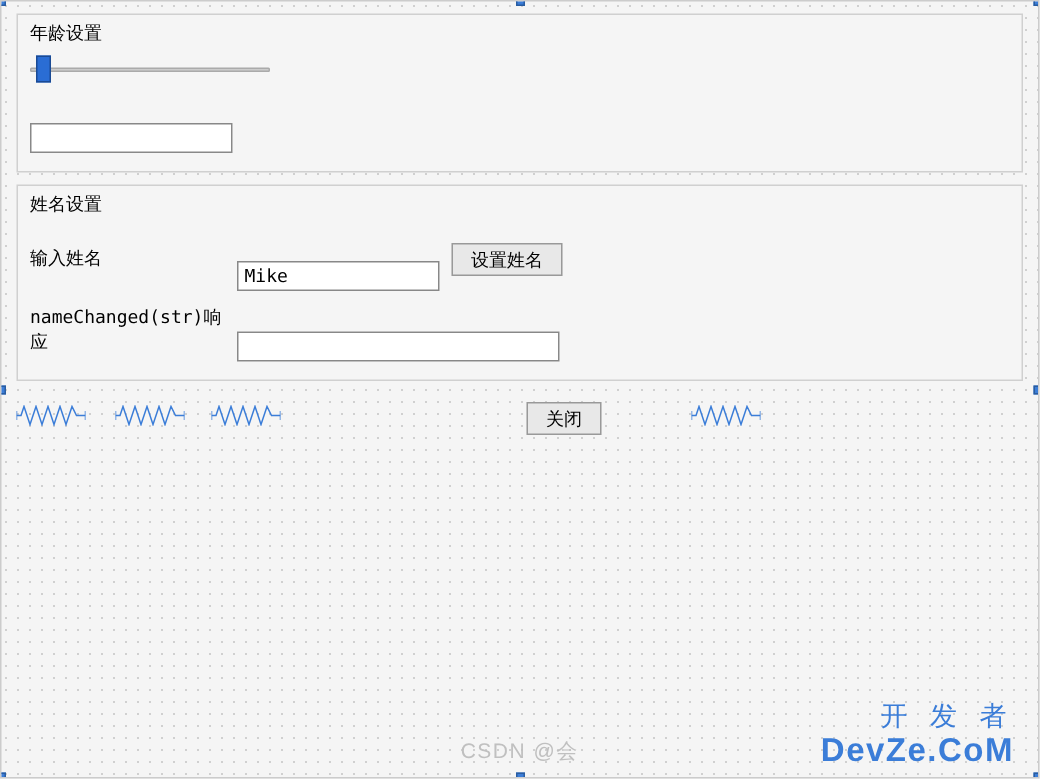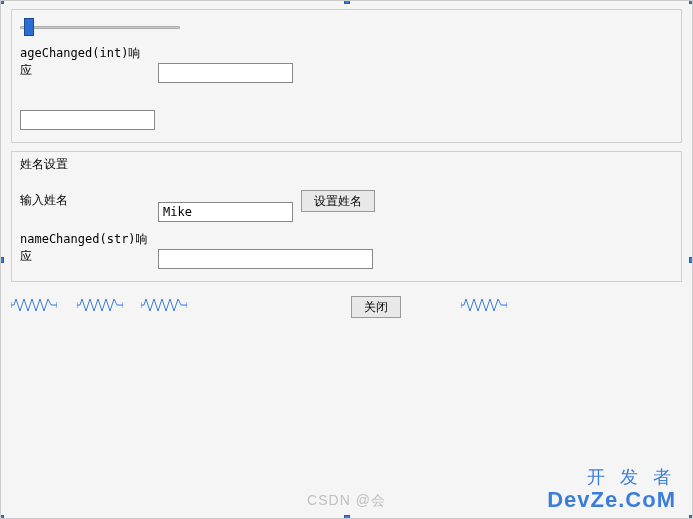--- a/index.html
+++ b/index.html
@@ -135,31 +135,28 @@
 <div class="selection-handle handle-tl"></div>
 <div class="selection-handle handle-tm"></div>
 <div class="selection-handle handle-tr"></div>
 <div class="selection-handle handle-ml"></div>
 <div class="selection-handle handle-mr"></div>
 <div class="selection-handle handle-bl"></div>
 <div class="selection-handle handle-bm"></div>
 <div class="selection-handle handle-br"></div>
 
 <div class="groupbox">
+  <div class="groupbox-title">年龄设置</div>
   <div class="form-row">
     <div class="slider">
       <div class="slider-track"></div>
       <div class="slider-thumb"></div>
     </div>
   </div>
   <div class="form-row">
-    <span class="form-label">ageChanged(int)响应</span>
-    <input class="text-input" value="" style="">
-  </div>
-  <div class="form-row">
     <input class="text-input" value="" style="">
   </div>
 </div>
 
 <div class="groupbox">
   <div class="groupbox-title">姓名设置</div>
   <div class="form-row">
     <span class="form-label">输入姓名</span>
     <input class="text-input" value="Mike" style="">
     <button class="btn">设置姓名</button>

